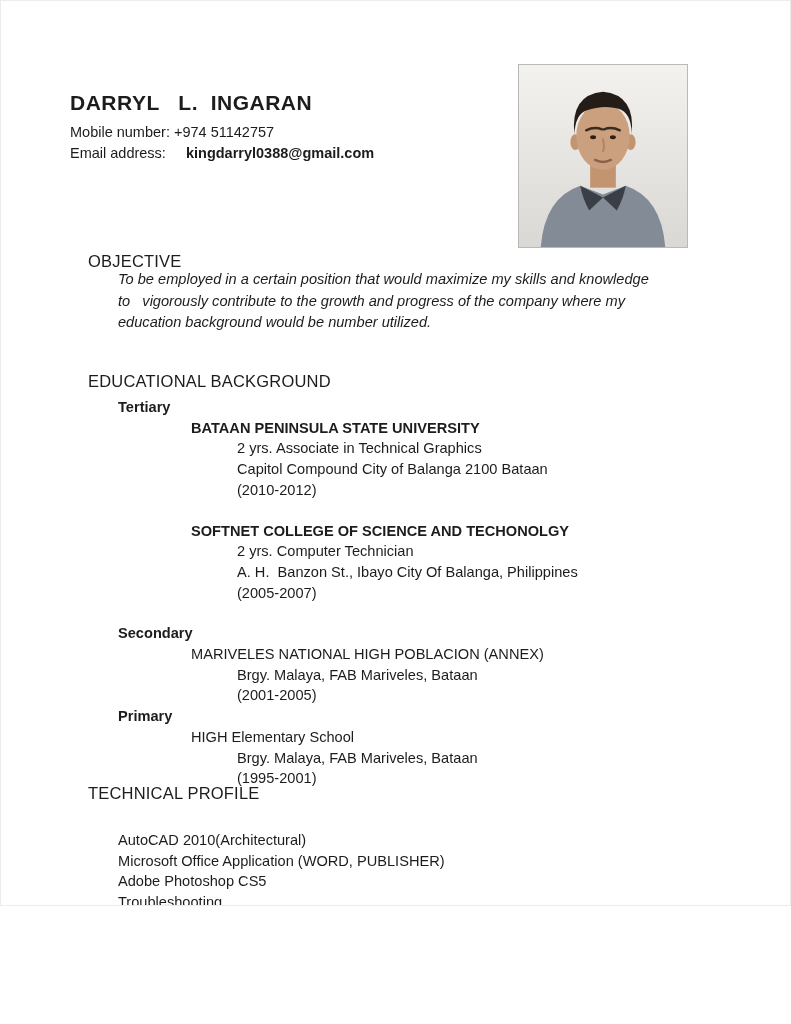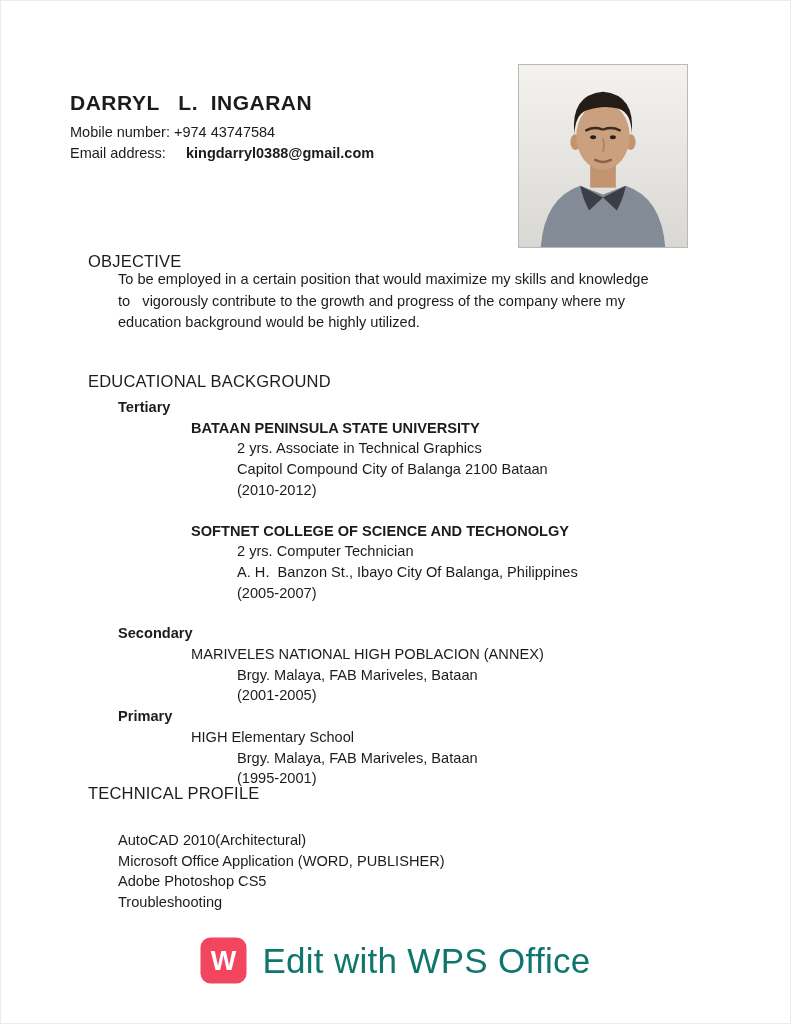--- a/index.html
+++ b/index.html
@@ -1,18 +1,18 @@
 <!DOCTYPE html>
 <html><head>
 <meta charset="utf-8">
 <style>
   html,body{margin:0;padding:0;background:#ffffff;}
   .page{
     position:relative;
-    width:791px;height:1024px;
+    width:791px;height:906px;
     background:#ffffff;
     border:1px solid #ececec;
     box-sizing:border-box;
     font-family:"Liberation Sans","DejaVu Sans",sans-serif;
     color:#1c1c1c;
     overflow:hidden;
   }
   
   .photo{
     position:absolute;left:517px;top:63px;width:170px;height:184px;
@@ -23,21 +23,21 @@
   .header{position:absolute;left:69px;top:90px;}
   .name{font-size:21px;font-weight:bold;letter-spacing:.5px;white-space:pre;margin-bottom:7px;}
   .contact-line{font-size:14.5px;line-height:21px;white-space:pre;}
   .contact-line .bold{font-weight:bold;margin-left:16px;}
   
   .sec{position:absolute;left:69px;margin:18px;font-size:16.5px;font-weight:normal;letter-spacing:.2px;}
   .objective-h{top:233px;}
   .edu-h{top:353px;}
   .tech-h{top:765px;}
   
-  .objective-text{position:absolute;left:117px;top:268px;font-size:14.6px;line-height:21.5px;}
+  .objective-text{position:absolute;left:117px;top:268px;font-size:14.6px;line-height:21.5px;font-style:italic;}
   .objective-text div{white-space:pre;}
   
   .edu{position:absolute;left:117px;top:396px;font-size:14.6px;line-height:20.7px;}
   .edu .level{font-weight:bold;}
   .edu .school{margin-left:73px;}
   .edu .school-name{font-weight:bold;white-space:pre;}
   .edu .school-name.regular{font-weight:normal;}
   .edu .detail{margin-left:46px;white-space:pre;}
   .edu .gap{height:20px;}
   
@@ -77,29 +77,29 @@
       <path d="M86 65 q8 -3 16 1" stroke="#3a2b20" stroke-width="2.5" fill="none" stroke-linecap="round"></path>
       <ellipse cx="75" cy="73" rx="3" ry="2" fill="#2b1f17"></ellipse>
       <ellipse cx="95" cy="73" rx="3" ry="2" fill="#2b1f17"></ellipse>
       <path d="M85 75 q2 8 0 12" stroke="#b3835f" stroke-width="2" fill="none" stroke-linecap="round"></path>
       <path d="M77 96 q8 4 16 0" stroke="#8c5f46" stroke-width="2.5" fill="none" stroke-linecap="round"></path>
     </svg>
   </div>
 
   <div class="header">
     <div class="name">DARRYL   L.  INGARAN</div>
-    <div class="contact-line"><span>Mobile number: </span><span>+974 43747584</span></div>
+    <div class="contact-line"><span>Mobile number: </span><span>+974 51142757</span></div>
     <div class="contact-line"><span>Email address: </span><span class="bold">kingdarryl0388@gmail.com</span></div>
   </div>
 
   <h2 class="sec objective-h">OBJECTIVE</h2>
   <div class="objective-text">
     <div>To be employed in a certain position that would maximize my skills and knowledge</div>
     <div>to   vigorously contribute to the growth and progress of the company where my</div>
-    <div>education background would be highly utilized.</div>
+    <div>education background would be number utilized.</div>
   </div>
 
   <h2 class="sec edu-h">EDUCATIONAL BACKGROUND</h2>
   <div class="edu">
 
     <div class="level">Tertiary</div>
 
     <div class="school">
       <div class="school-name">BATAAN PENINSULA STATE UNIVERSITY</div>
       <div class="detail">2 yrs. Associate in Technical Graphics</div>

